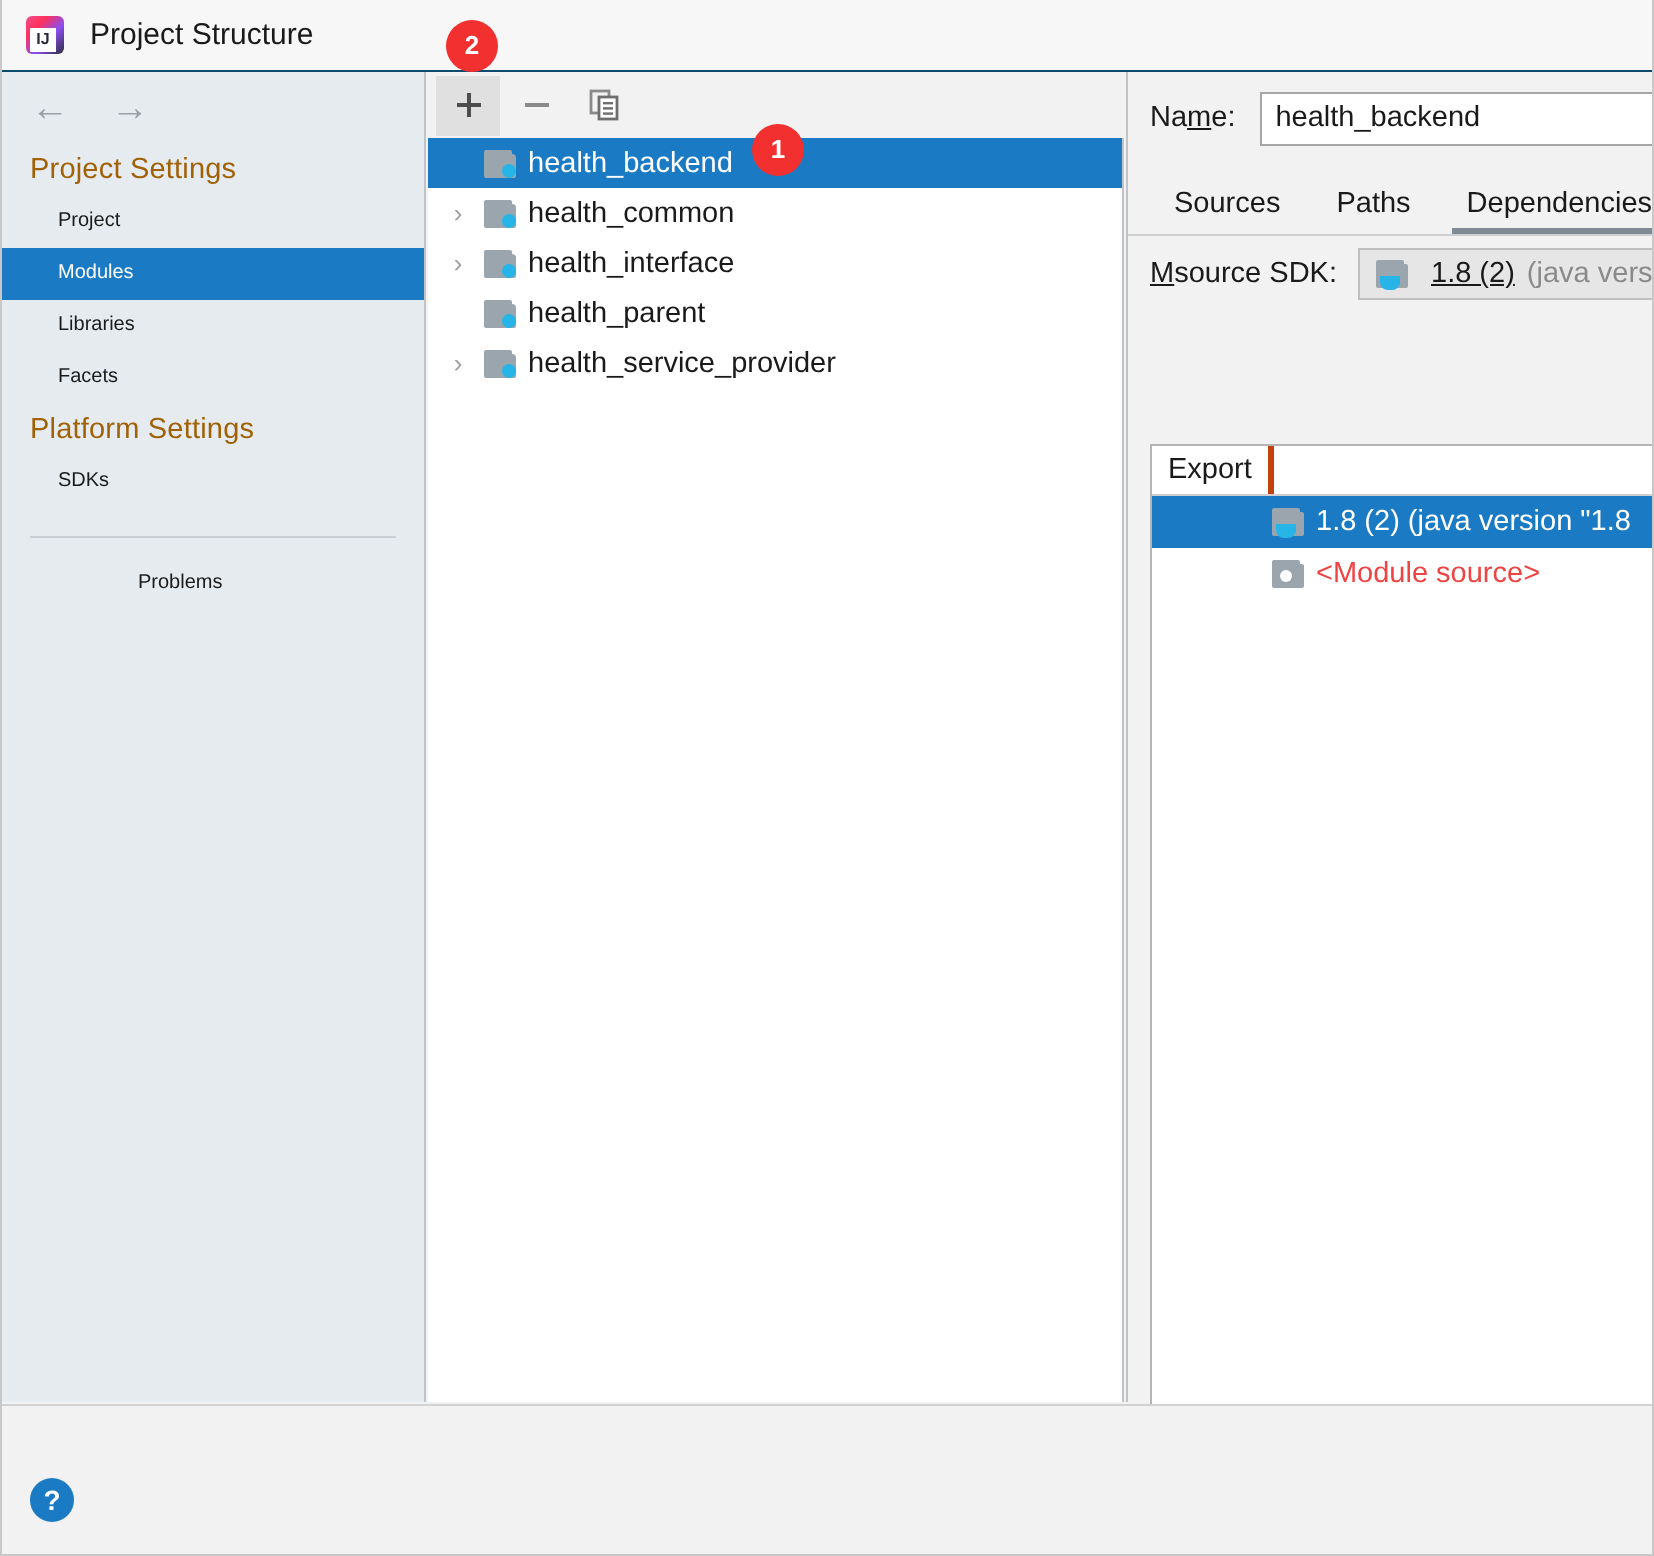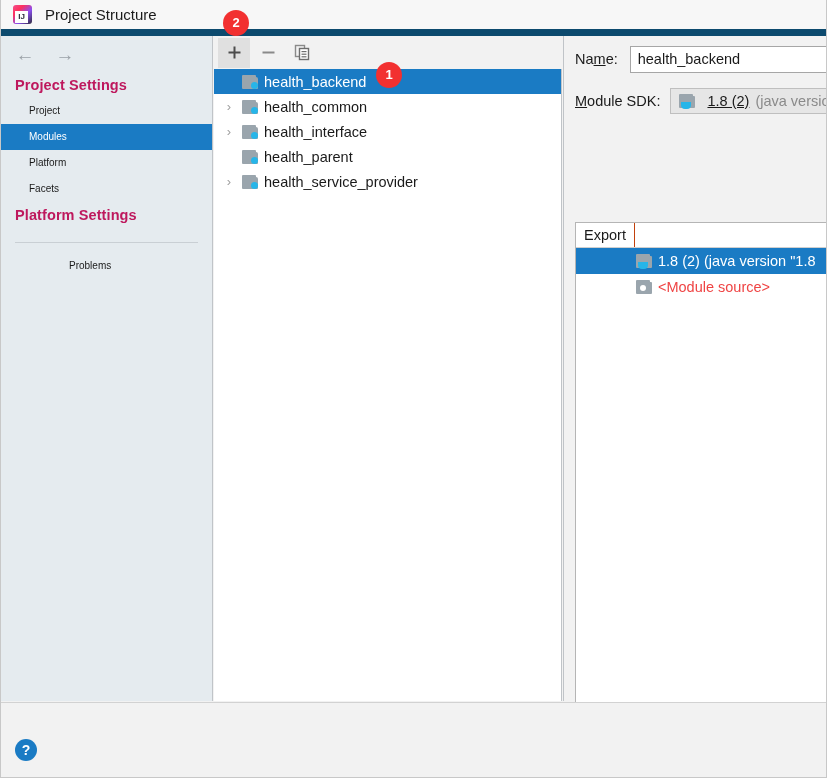--- a/index.html
+++ b/index.html
@@ -18,21 +18,21 @@
     overflow: hidden;
   }
 
   
   .titlebar {
     position: absolute; left: 0; top: 0;
     width: 827px; height: 36px;
     background: #f7f7f7;
     display: flex; align-items: center;
     padding-left: 12px;
-    border-bottom: 7px solid #0c4a6e;
+    border-bottom: 1px solid #0c4a6e;
   }
   .ij-logo {
     width: 19px; height: 19px;
     position: relative; flex: none;
     border-radius: 3px;
     overflow: hidden;
     background: linear-gradient(135deg,#f24e8e 0%,#fe315d 28%,#8b4ff0 60%,#2b2b3a 100%);
   }
   .ij-logo::after {
     content: "IJ";
@@ -66,22 +66,22 @@
   .nav-arrow {
     width: 24px; height: 22px;
     display: flex; align-items: center; justify-content: center;
     color: #9aa0a6;
     font-size: 19px;
     line-height: 1;
     cursor: default;
   }
   .side-group {
     font-size: 14.5px;
-    font-weight: bold;
-    color: #be185d;
+    font-weight: normal;
+    color: #a16207;
     padding: 5px 0 5px 14px;
     letter-spacing: .1px;
   }
   .side-item {
     font-size: 10px;
     color: #1a1a1a;
     padding: 4px 0 4px 28px;
     height: 26px;
     line-height: 18px;
     white-space: nowrap;
@@ -256,21 +256,21 @@
     height: 25px;
     display: flex;
     border-bottom: 1px solid #cfcfcf;
     background: #ffffff;
   }
   .dep-col {
     font-size: 14.5px;
     color: #1a1a1a;
     padding: 2px 8px;
     line-height: 21px;
-    border-right: 1px solid #c2410c;
+    border-right: 3px solid #c2410c;
     white-space: nowrap;
   }
   .dep-row {
     height: 26px;
     display: flex; align-items: center;
     font-size: 14.5px;
     padding-left: 60px;
     white-space: nowrap;
   }
   .dep-row.selected { background: #1a7bc4; color: #ffffff; }
@@ -366,24 +366,25 @@
 
   <div class="sidebar">
     <div class="nav-row">
       <div class="nav-arrow">←</div>
       <div class="nav-arrow">→</div>
     </div>
 
     <div class="side-group">Project Settings</div>
     <div class="side-item">Project</div>
     <div class="side-item selected">Modules</div>
-    <div class="side-item">Platform</div>
+    <div class="side-item">Libraries</div>
     <div class="side-item">Facets</div>
 
     <div class="side-group">Platform Settings</div>
+    <div class="side-item">SDKs</div>
 
     <div class="side-sep"></div>
     <div class="side-item standalone">Problems</div>
   </div>
 
   <div class="tree-panel">
     <div class="tree-toolbar">
       <div class="tb-btn active">
         <svg width="15" height="15" viewBox="0 0 15 15">
           <rect x="6.5" y="1.5" width="2" height="12" fill="#4d4d4d"></rect>
@@ -455,23 +456,28 @@
     </div>
   </div>
 
   <div class="detail">
 
     <div class="name-row">
       <div class="name-label"><span>Na</span><u>m</u><span>e:</span></div>
       <div class="name-input">health_backend</div>
     </div>
 
+    <div class="tabs">
+      <div class="tab">Sources</div>
+      <div class="tab">Paths</div>
+      <div class="tab active">Dependencies</div>
+    </div>
 
     <div class="sdk-row">
-      <div class="sdk-label"><u>M</u><span>odule SDK:</span></div>
+      <div class="sdk-label"><u>M</u><span>source SDK:</span></div>
       <div class="sdk-combo">
         <span class="dep-ico">
             <span class="tab"></span>
             <span class="body"></span>
             <span class="cup"></span>
           </span>
         <span class="sdkname">1.8 (2)</span>
         <span class="sdkver">(java version "1.8</span>
       </div>
     </div>

